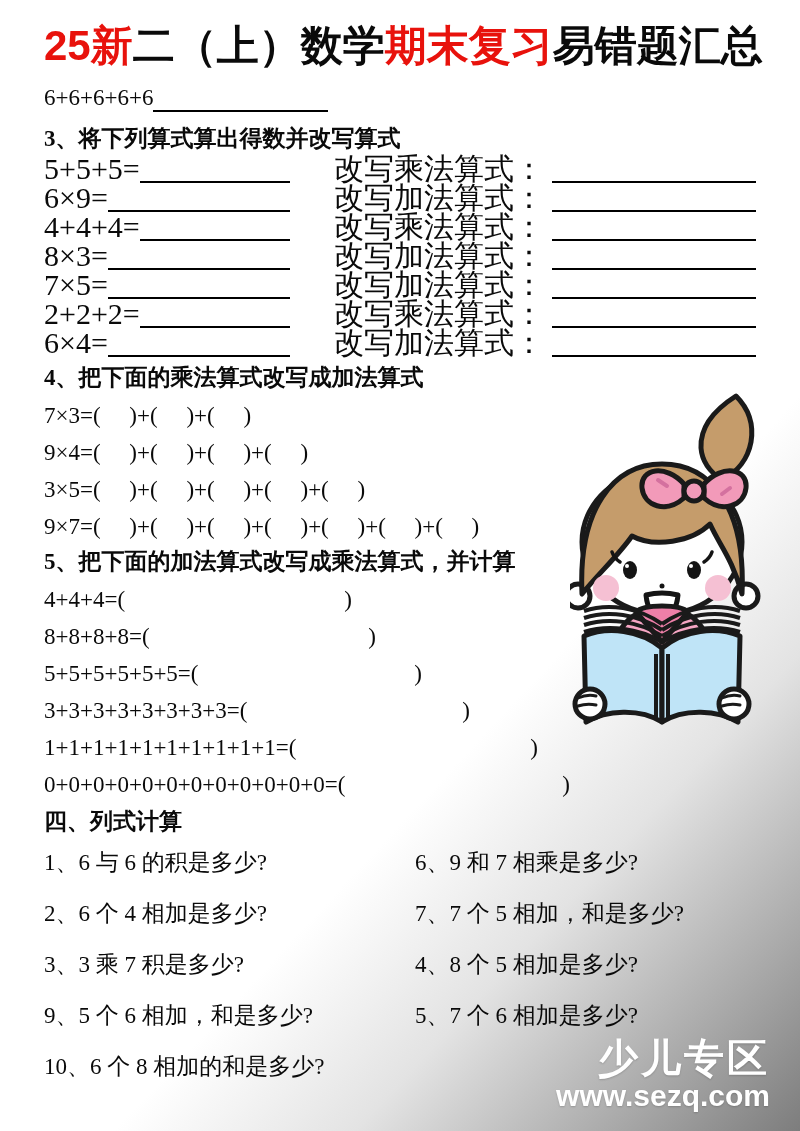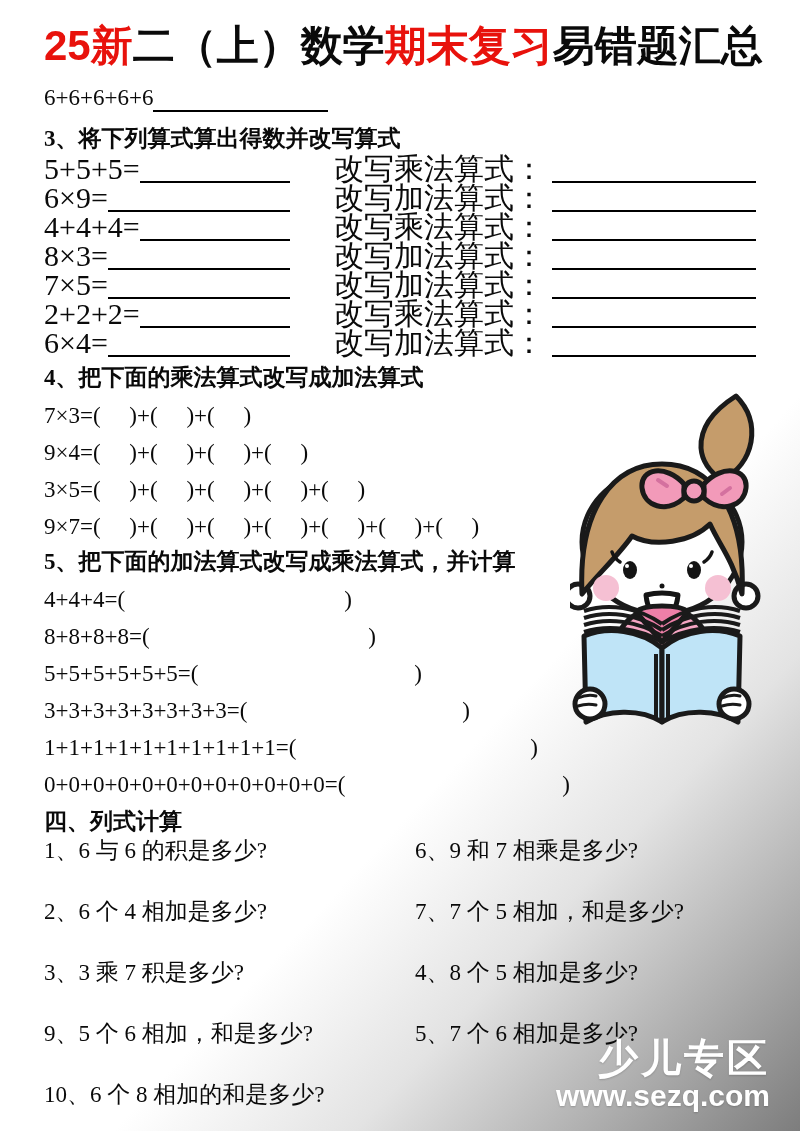--- a/index.html
+++ b/index.html
@@ -31,21 +31,21 @@
 
   .s3row { display:flex; align-items:flex-end; font-size:30px; line-height:29px; height:29px; }
   .s3left { display:flex; width:246px; align-items:flex-end; white-space:pre; }
   .s3left .blank { flex:1; height:25px; }
   .s3label { margin-left:44px; white-space:pre; }
   .s3blank { flex:1; height:25px; margin-left:8px; }
 
   .s4row, .s5row { font-size:23px; line-height:29px; height:29px; white-space:pre;margin-top:8px; }
   .s5row { display:flex; justify-content:space-between; }
 
-  .s6grid { display:grid; grid-template-columns:371px 1fr; row-gap:34px; }
+  .s6grid { display:grid; grid-template-columns:371px 1fr; margin-top:12px; row-gap:24px; }
   .q { font-size:23px; line-height:27px; white-space:pre; }
 
   .girl { position:absolute; left:570px; top:390px; z-index:1; }
 
   .watermark {
     position:absolute; right:30px; bottom:18px; z-index:3;
     text-align:right; color:#ffffff;
     font-family:"Liberation Sans","DejaVu Sans",sans-serif;
     text-shadow:0 1px 2px rgba(0,0,0,0.18);
   }

